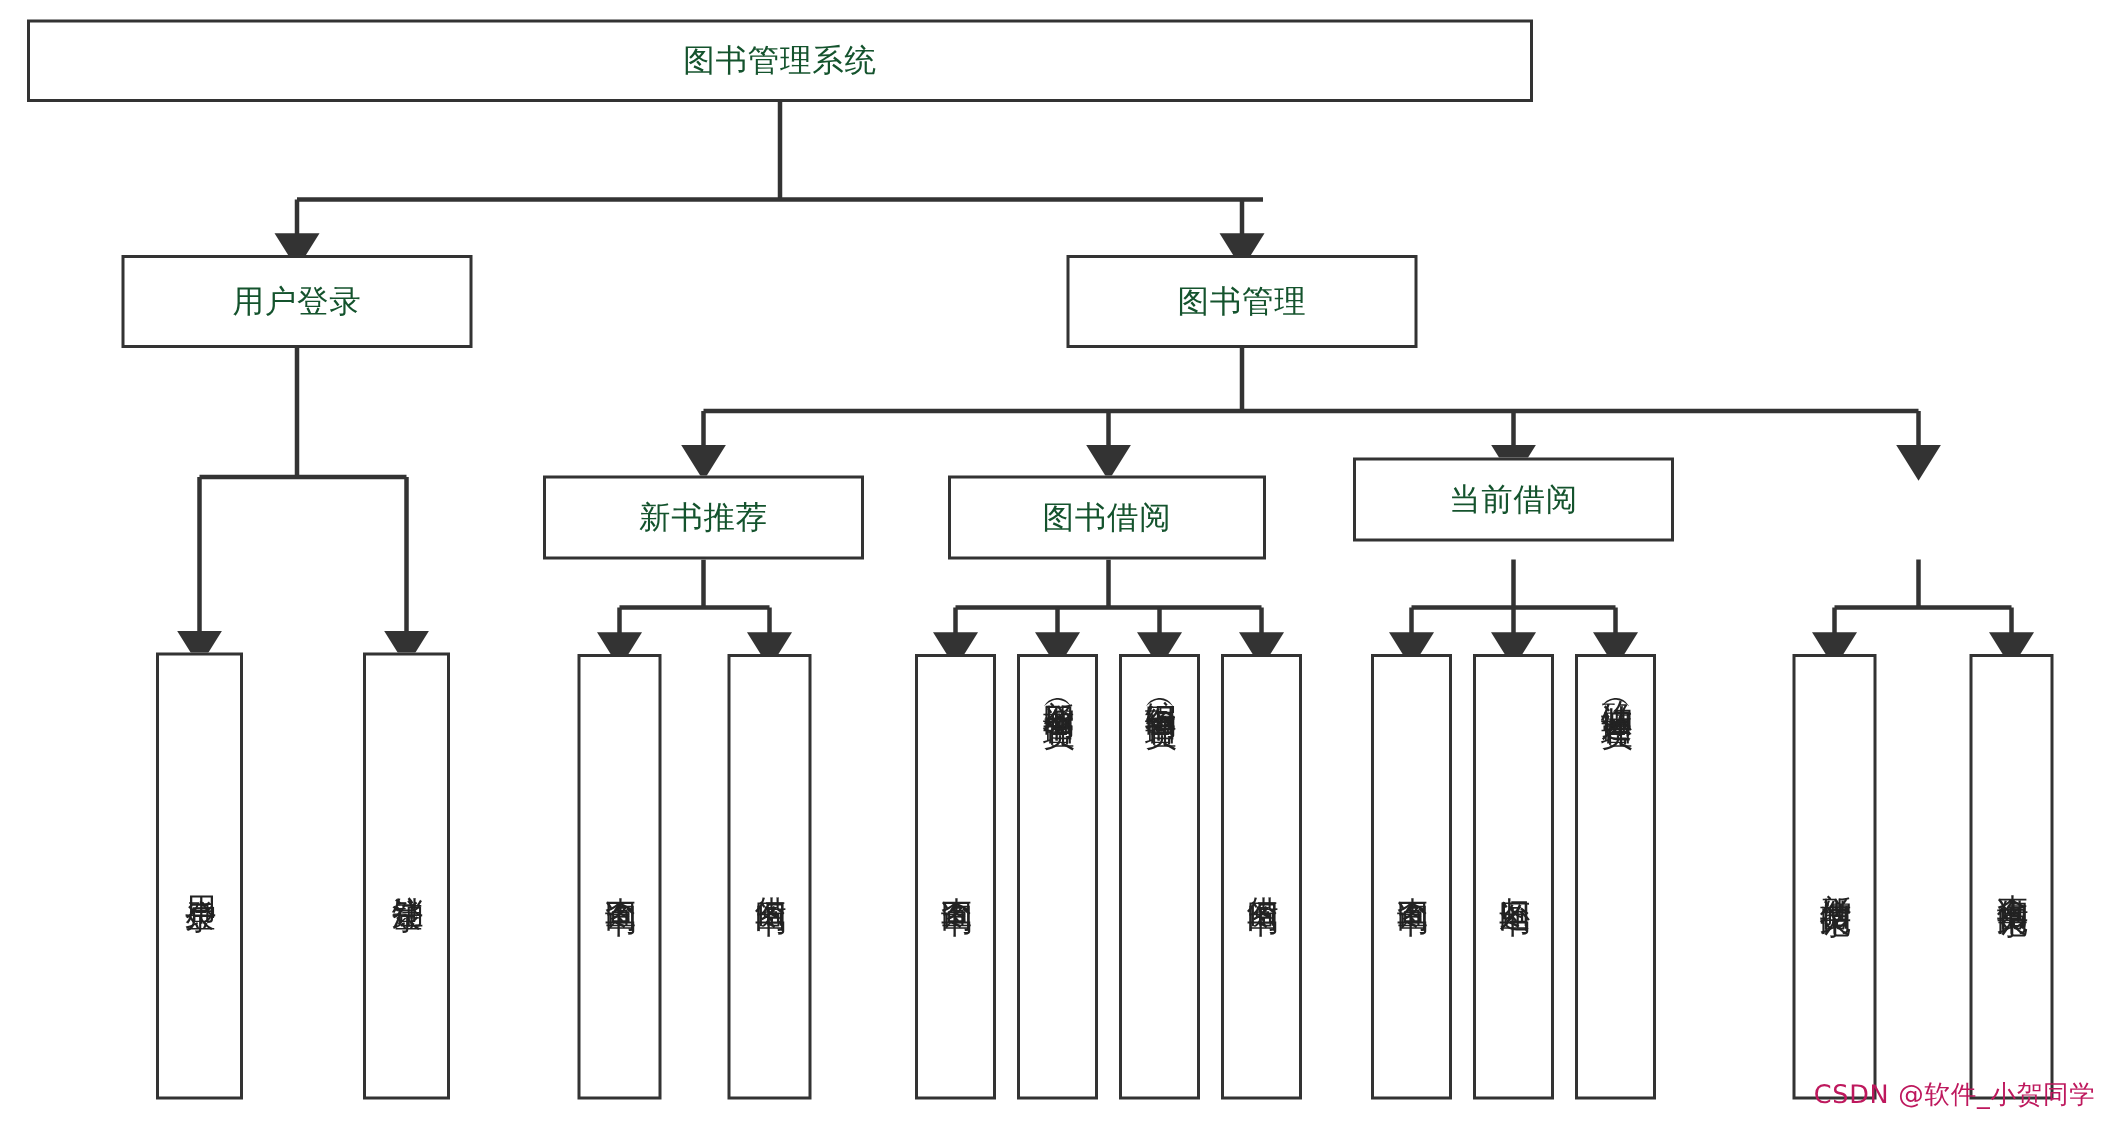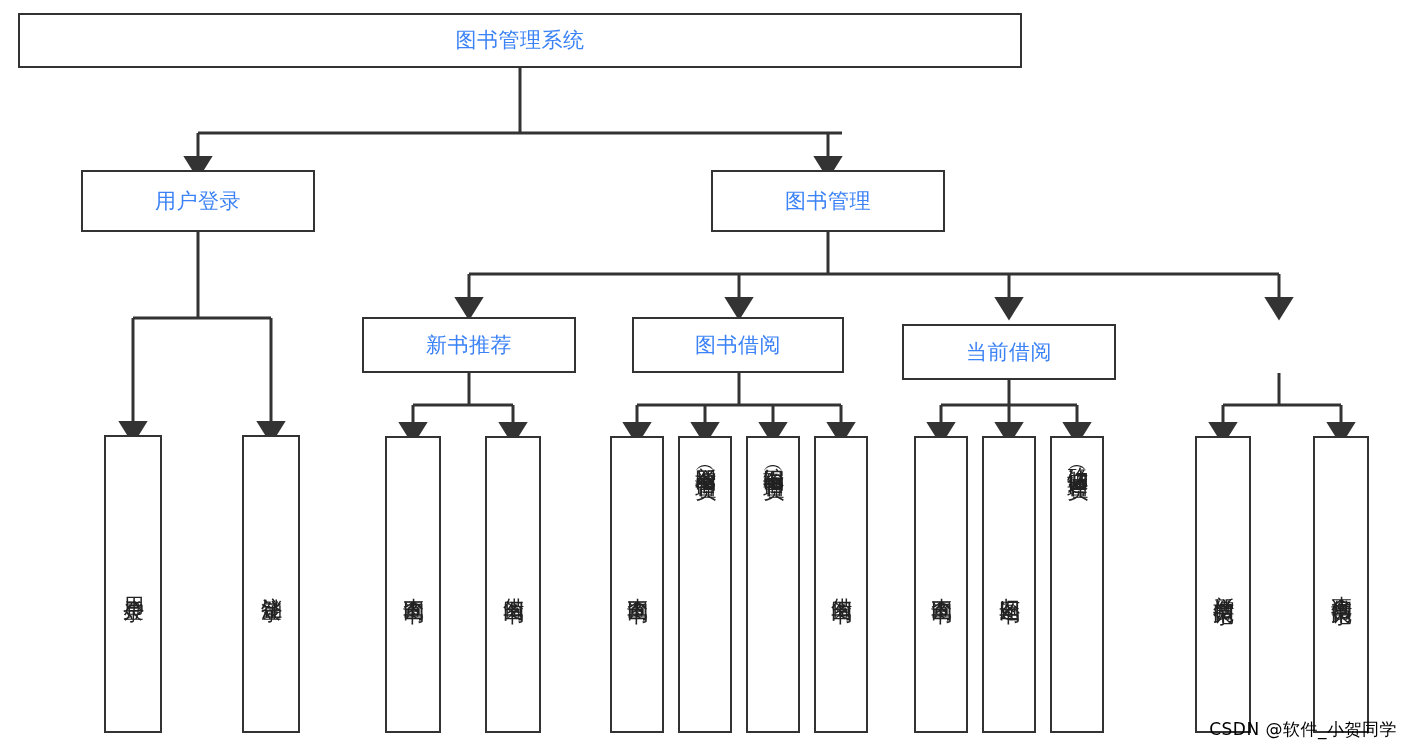--- a/index.html
+++ b/index.html
@@ -29,21 +29,21 @@
     position: absolute;
     box-sizing: border-box;
     border: 2px solid #333333;
     background: #ffffff;
     display: flex;
     align-items: center;
     justify-content: center;
   }
   .node-label-h {
     font-size: 21px;
-    color: #3b82f6;
+    color: #14532d;
     line-height: 1.25;
     white-space: nowrap;
     letter-spacing: 0.5px;
   }
   .node-box.vertical {
     align-items: flex-start;
     justify-content: center;
     padding-top: 12px;
   }
   .node-box.vertical.centered {
@@ -57,21 +57,21 @@
     text-orientation: upright;
     line-height: 1.32;
     letter-spacing: 2px;
     white-space: nowrap;
   }
   #watermark {
     position: absolute;
     right: 8px;
     bottom: 6px;
     font-size: 17px;
-    color: #000000;
+    color: #be185d;
     white-space: nowrap;
     letter-spacing: 0.5px;
     pointer-events: none;
   }
 </style>
 </head>
 <body>
 
 <div id="canvas">
 
@@ -138,21 +138,21 @@
   </div>
 
   <div class="node-box" style="left:362px; top:317px; width:214px; height:56px;">
     <span class="node-label-h">新书推荐</span>
   </div>
 
   <div class="node-box" style="left:632px; top:317px; width:212px; height:56px;">
     <span class="node-label-h">图书借阅</span>
   </div>
 
-  <div class="node-box" style="left:902px; top:324px; width:214px; height:56px;">
+  <div class="node-box" style="left:902px; top:305px; width:214px; height:56px;">
     <span class="node-label-h">当前借阅</span>
   </div>
 
 
   <div class="node-box vertical centered" style="left:104px; top:435px; width:58px; height:298px;">
     <span class="node-label-v">用户登录</span>
   </div>
 
   <div class="node-box vertical centered" style="left:242px; top:435px; width:58px; height:298px;">
     <span class="node-label-v">注销登录</span>

